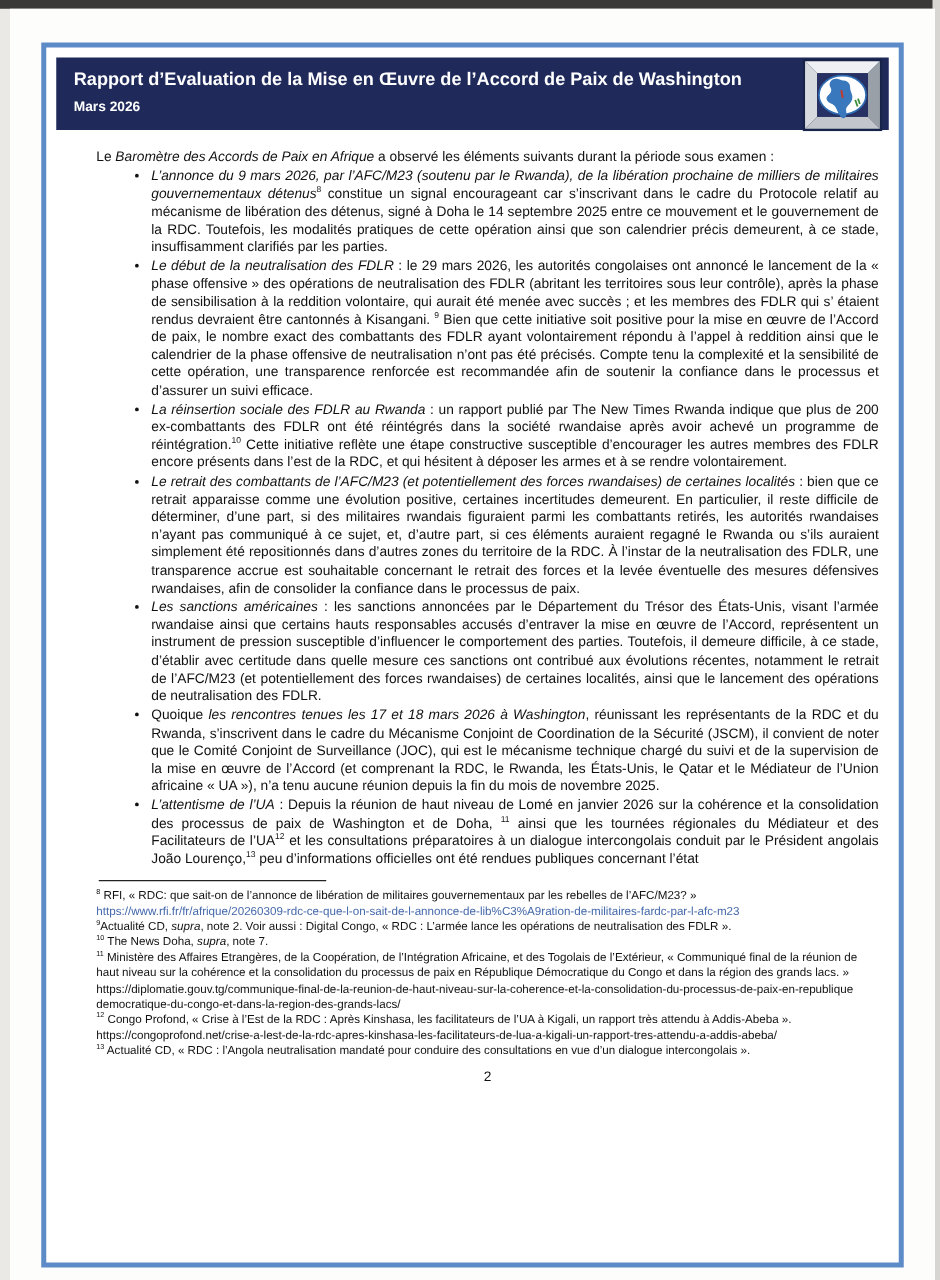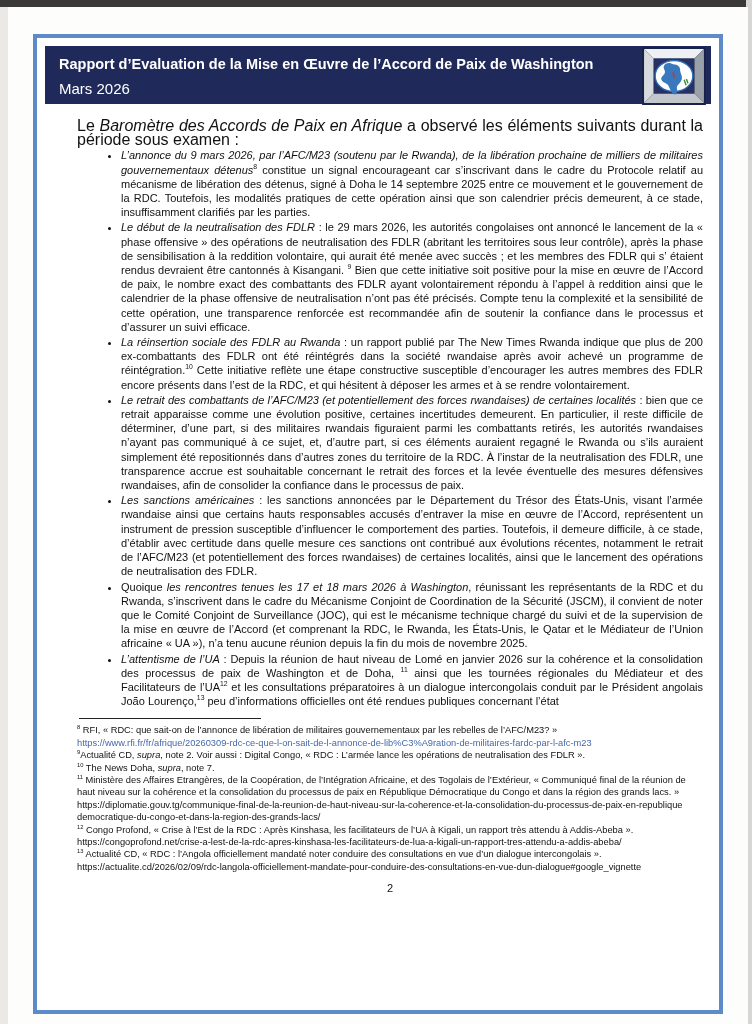--- a/index.html
+++ b/index.html
@@ -6,24 +6,24 @@
   .stage{position:relative;width:752px;height:1024px;background:#ebe9e6;overflow:hidden;
          font-family:"Liberation Sans",sans-serif;color:#111;}
   .top-strip{position:absolute;top:0;left:0;width:752px;height:7px;background:#3b3937;}
   .side-shade{position:absolute;top:0;right:0;width:6px;height:1024px;background:#d8d6d3;}
   .page{position:absolute;left:8px;top:7px;width:740px;height:1017px;background:#fdfdfc;}
   .frame{position:absolute;left:25px;top:27px;width:690px;height:980px;
          border:4px solid #5c8bc7;background:#ffffff;box-sizing:border-box;}
   .banner{position:relative;margin:8px;height:58px;background:#1f2a5b;color:#fff;
           box-sizing:border-box;padding:10px 84px 0 14px;}
   .banner-title{font-size:14.5px;font-weight:bold;line-height:16px;}
-  .banner-date{font-size:15px;font-weight:normal;margin-top:8px;}
+  .banner-date{font-size:11px;font-weight:bold;margin-top:8px;}
   .logo{position:absolute;right:5px;top:1px;width:64px;height:58px;}
   .body-area{padding:7px 16px 0 40px;}
-  .intro{margin:0;font-size:16px;line-height:14.2px;text-align:justify;}
+  .intro{margin:0;font-size:11px;line-height:14.2px;text-align:justify;}
   .bullets{margin:1px 0 0 0;padding:0 0 0 44px;list-style:disc outside;}
   .bullets li{font-size:11px;line-height:14.2px;text-align:justify;margin:0 0 1px 0;}
   sup{font-size:0.62em;line-height:0;}
   .fn-sep{width:182px;border:none;border-top:1.3px solid #222;margin:10px 0 5px 2px;}
   .footnotes{font-size:9.3px;line-height:12.4px;}
   .fn{margin:0;}
   .fn-link{color:#4468aa;cursor:pointer;word-break:break-all;}
   .page-num{text-align:center;font-size:11px;margin-top:9px;}
   i{font-style:italic;text-align:center;}
 </style>
@@ -70,21 +70,21 @@
         </ul>
 
         <hr class="fn-sep">
 
         <div class="footnotes">
           <div class="fn"><sup>8</sup><span> RFI, « RDC: que sait-on de l’annonce de libération de militaires gouvernementaux par les rebelles de l’AFC/M23? »</span><br><a class="fn-link">https://www.rfi.fr/fr/afrique/20260309-rdc-ce-que-l-on-sait-de-l-annonce-de-lib%C3%A9ration-de-militaires-fardc-par-l-afc-m23</a></div>
           <div class="fn"><sup>9</sup><span>Actualité CD, </span><i>supra</i><span>, note 2. Voir aussi : Digital Congo, « RDC : L’armée lance les opérations de neutralisation des FDLR ».</span><br></div>
           <div class="fn"><sup>10</sup><span> The News Doha, </span><i>supra</i><span>, note 7.</span></div>
           <div class="fn"><sup>11</sup><span> Ministère des Affaires Etrangères, de la Coopération, de l’Intégration Africaine, et des Togolais de l’Extérieur, « Communiqué final de la réunion de haut niveau sur la cohérence et la consolidation du processus de paix en République Démocratique du Congo et dans la région des grands lacs. » https://diplomatie.gouv.tg/communique-final-de-la-reunion-de-haut-niveau-sur-la-coherence-et-la-consolidation-du-processus-de-paix-en-republique democratique-du-congo-et-dans-la-region-des-grands-lacs/</span></div>
           <div class="fn"><sup>12</sup><span> Congo Profond, « Crise à l’Est de la RDC : Après Kinshasa, les facilitateurs de l’UA à Kigali, un rapport très attendu à Addis-Abeba ».</span><br><span>https://congoprofond.net/crise-a-lest-de-la-rdc-apres-kinshasa-les-facilitateurs-de-lua-a-kigali-un-rapport-tres-attendu-a-addis-abeba/</span></div>
-          <div class="fn"><sup>13</sup><span> Actualité CD, « RDC : l’Angola officiellement mandaté noter conduire des consultations en vue d’un dialogue intercongolais ».</span><br><span>https://actualite.cd/2026/02/09/rdc-langola-officiellement-mandate-pour-conduire-des-consultations-en-vue-dun-dialogue#google_vignette</span></div>
+          <div class="fn"><sup>13</sup><span> Actualité CD, « RDC : l’Angola neutralisation mandaté pour conduire des consultations en vue d’un dialogue intercongolais ».</span><br></div>
         </div>
 
         <div class="page-num">2</div>
       </div>
 
     </div>
   </div>
 </div>
 
 </body></html>

